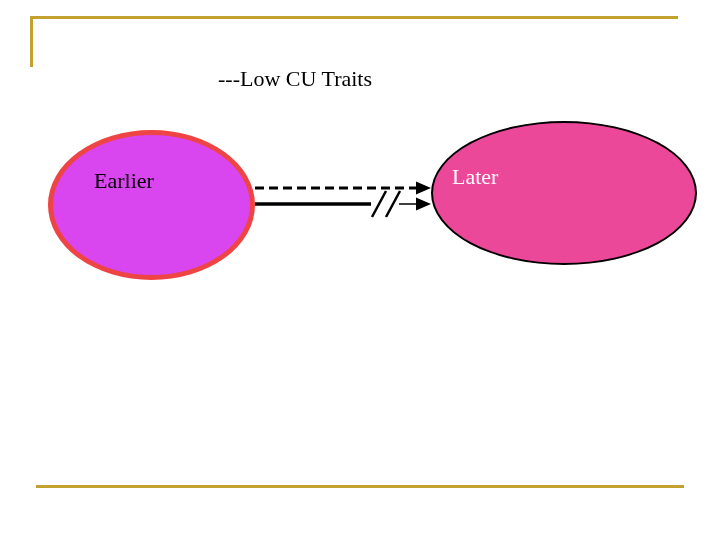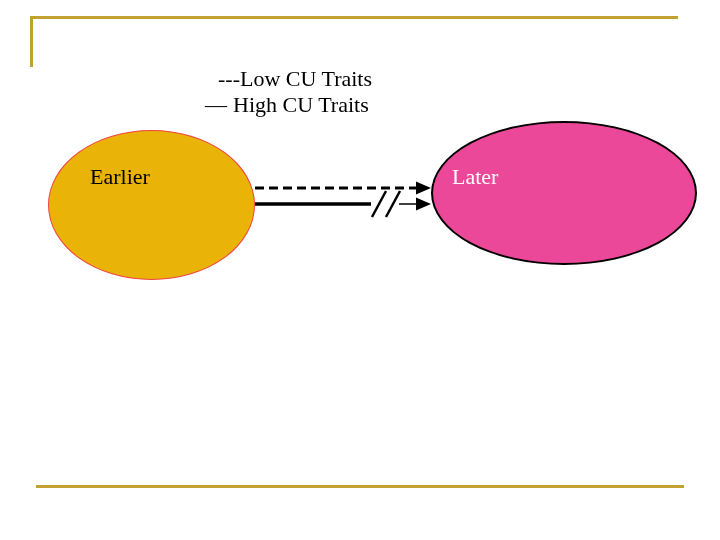--- a/index.html
+++ b/index.html
@@ -27,22 +27,22 @@
   #legend-line-2 { left: 205px; top: 92px; }
   .legend-marker.solid { margin-right: 7px; letter-spacing: -1px; }
 
   .ellipse {
     position: absolute;
     border-radius: 50%;
     box-sizing: border-box;
   }
   #node-left {
     left: 48px; top: 130px; width: 207px; height: 150px;
-    background: #eab308;
-    border: 1px solid #ef4444;
+    background: #d946ef;
+    border: 5px solid #ef4444;
   }
   #node-right {
     left: 431px; top: 121px; width: 266px; height: 144px;
     background: #ec4899;
     border: 2px solid #000000;
   }
   .node-text { position: absolute; font-size: 22px; line-height: 28px; white-space: nowrap; }
   #node-left  .node-text { left: 41px; top: 32px; color: #000000; }
   #node-right .node-text { left: 19px; top: 40px; color: #FFFFFF; }
 
@@ -51,21 +51,20 @@
 </head>
 <body>
 
 <div class="slide">
 
   <div class="gold" id="top-h"></div>
   <div class="gold" id="top-v"></div>
   <div class="gold" id="bottom-h"></div>
 
   <div class="legend-line" id="legend-line-1"><span class="legend-marker dashed">---</span><span>Low CU Traits</span></div>
-  <div class="legend-line" id="legend-line-2"><span class="legend-marker solid">—</span><span>High CU Traits</span></div>
 
   <div class="ellipse" id="node-left">
     <div class="node-text">
       <div>Earlier</div>
     </div>
   </div>
 
   <div class="ellipse" id="node-right">
     <div class="node-text">
       <div>Later</div>

